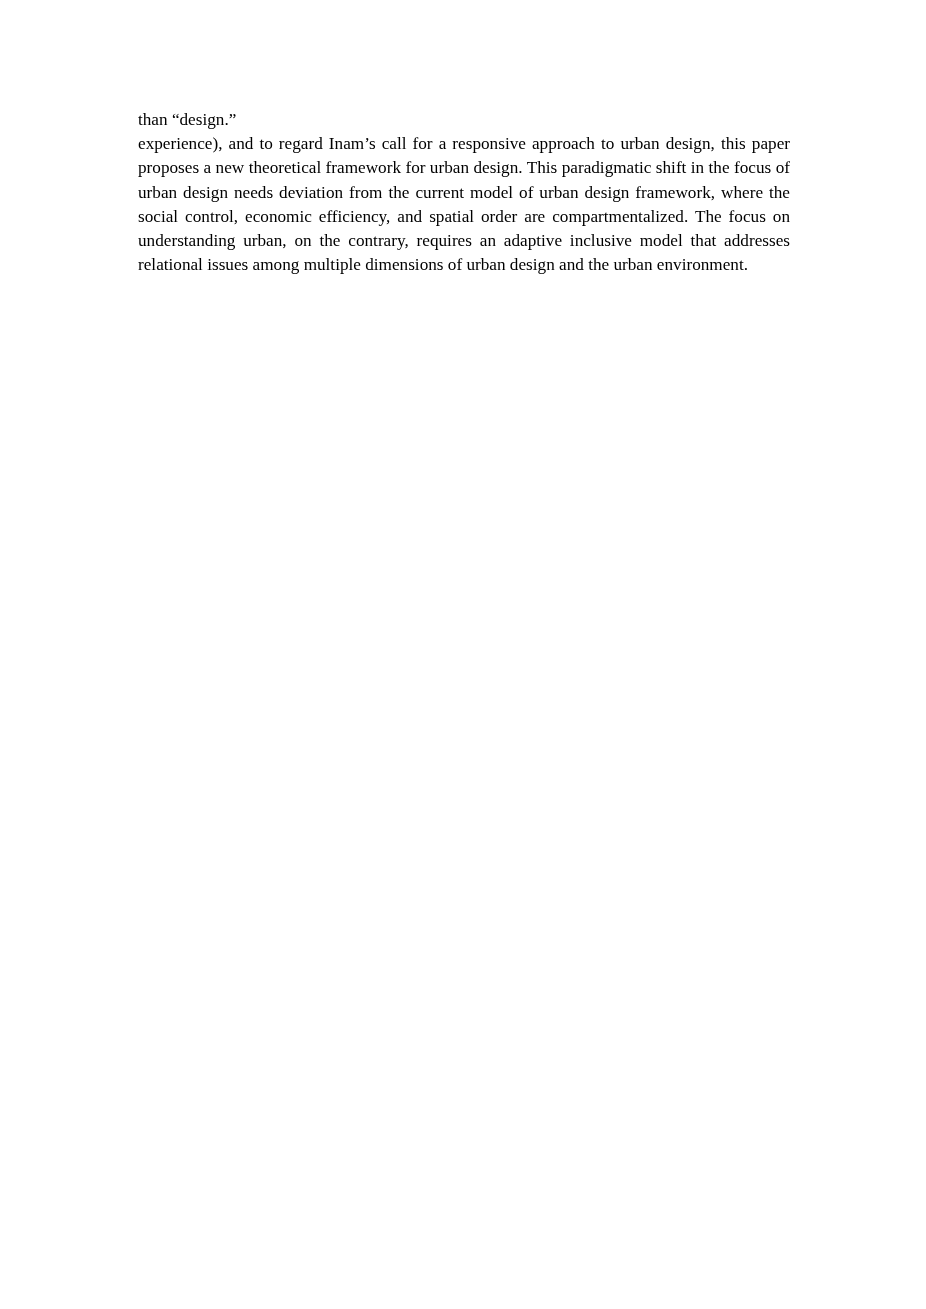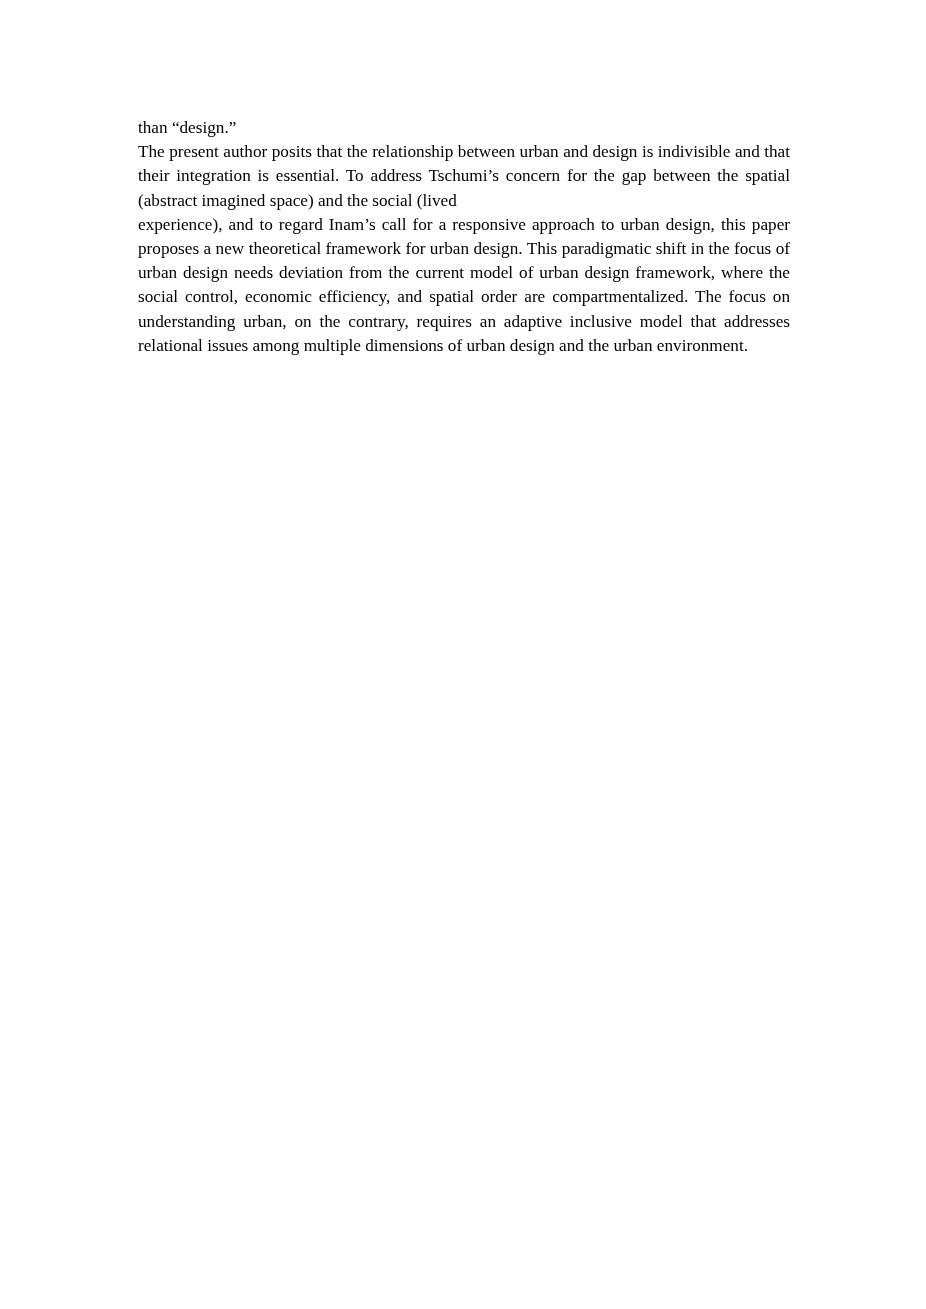--- a/index.html
+++ b/index.html
@@ -5,21 +5,21 @@
   html, body {
     margin: 0;
     padding: 0;
     background: #ffffff;
   }
   .page {
     position: relative;
     width: 926px;
     height: 1010px;
     background: #ffffff;
-    margin: 8px auto;
+    margin: 0 auto;
     overflow: hidden;
   }
   .text-body {
     position: absolute;
     left: 138px;
     top: 108px;
     width: 652px;
     font-family: "Liberation Serif", "DejaVu Serif", serif;
     font-size: 17.2px;
     line-height: 24.2px;
@@ -34,16 +34,15 @@
     margin: 0;
     text-align: left;
   }
 </style>
 </head>
 <body>
 
 <div class="page">
   <div class="text-body">
     <p class="para-nojustify">than “design.”</p>
-    <p class="para">The present author posits that the relationship between urban and design is indivisible and that their integration is essential. To address Tschumi’s concern for the gap between the spatial (abstract imagined space) and the social (lived</p>
     <p class="para">experience), and to regard Inam’s call for a responsive approach to urban design, this paper proposes a new theoretical framework for urban design. This paradigmatic shift in the focus of urban design needs deviation from the current model of urban design framework, where the social control, economic efficiency, and spatial order are compartmentalized. The focus on understanding urban, on the contrary, requires an adaptive inclusive model that addresses relational issues among multiple dimensions of urban design and the urban environment.</p>
   </div>
 </div>
 
 </body></html>

